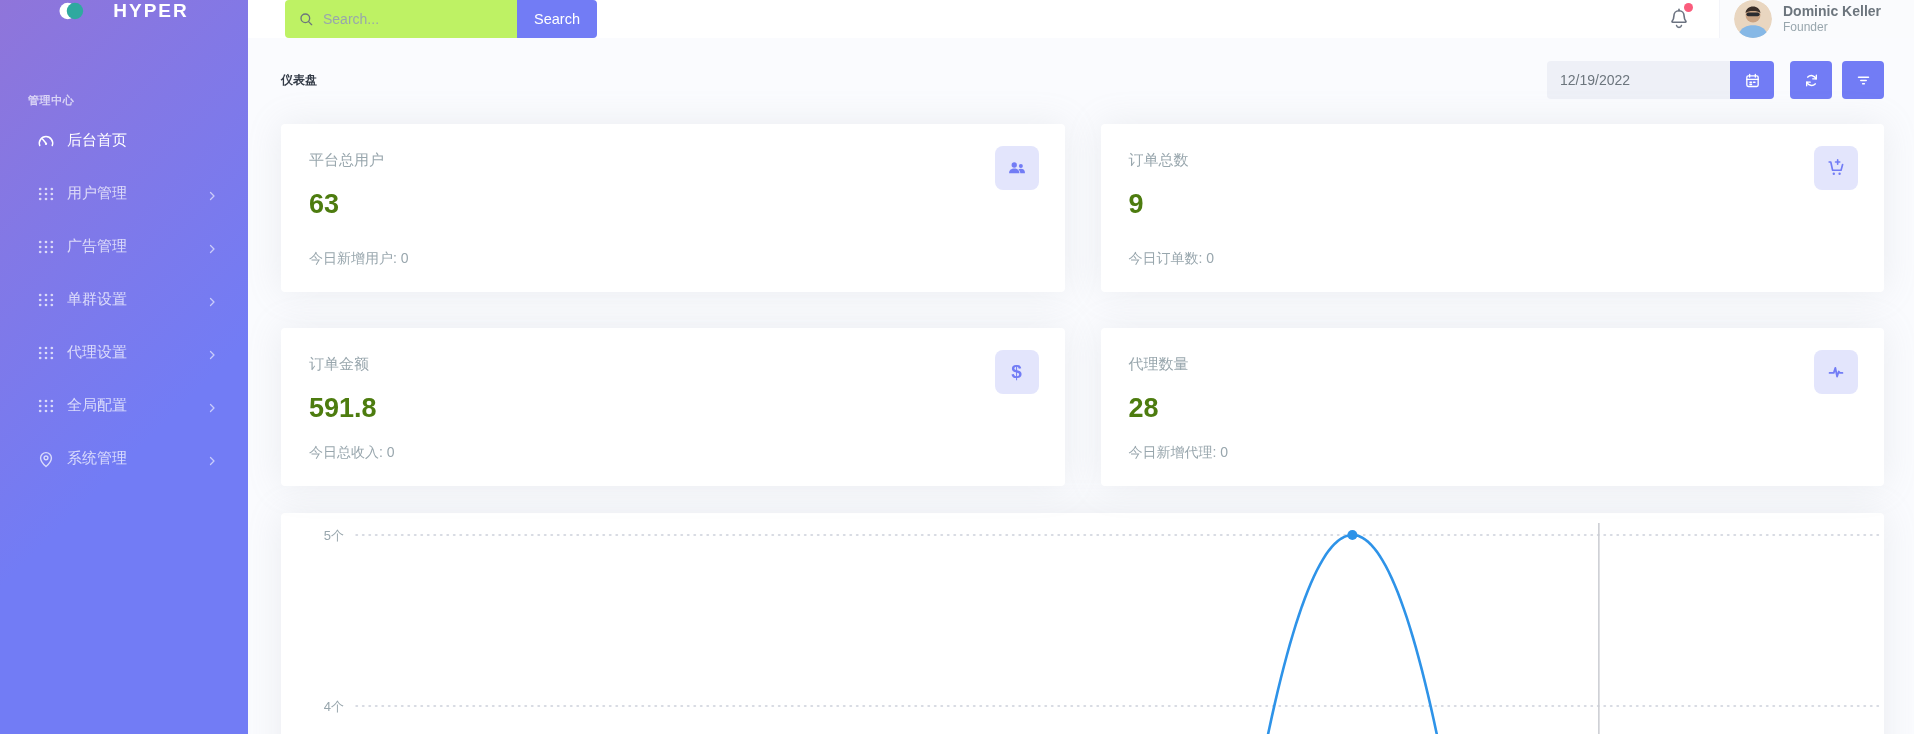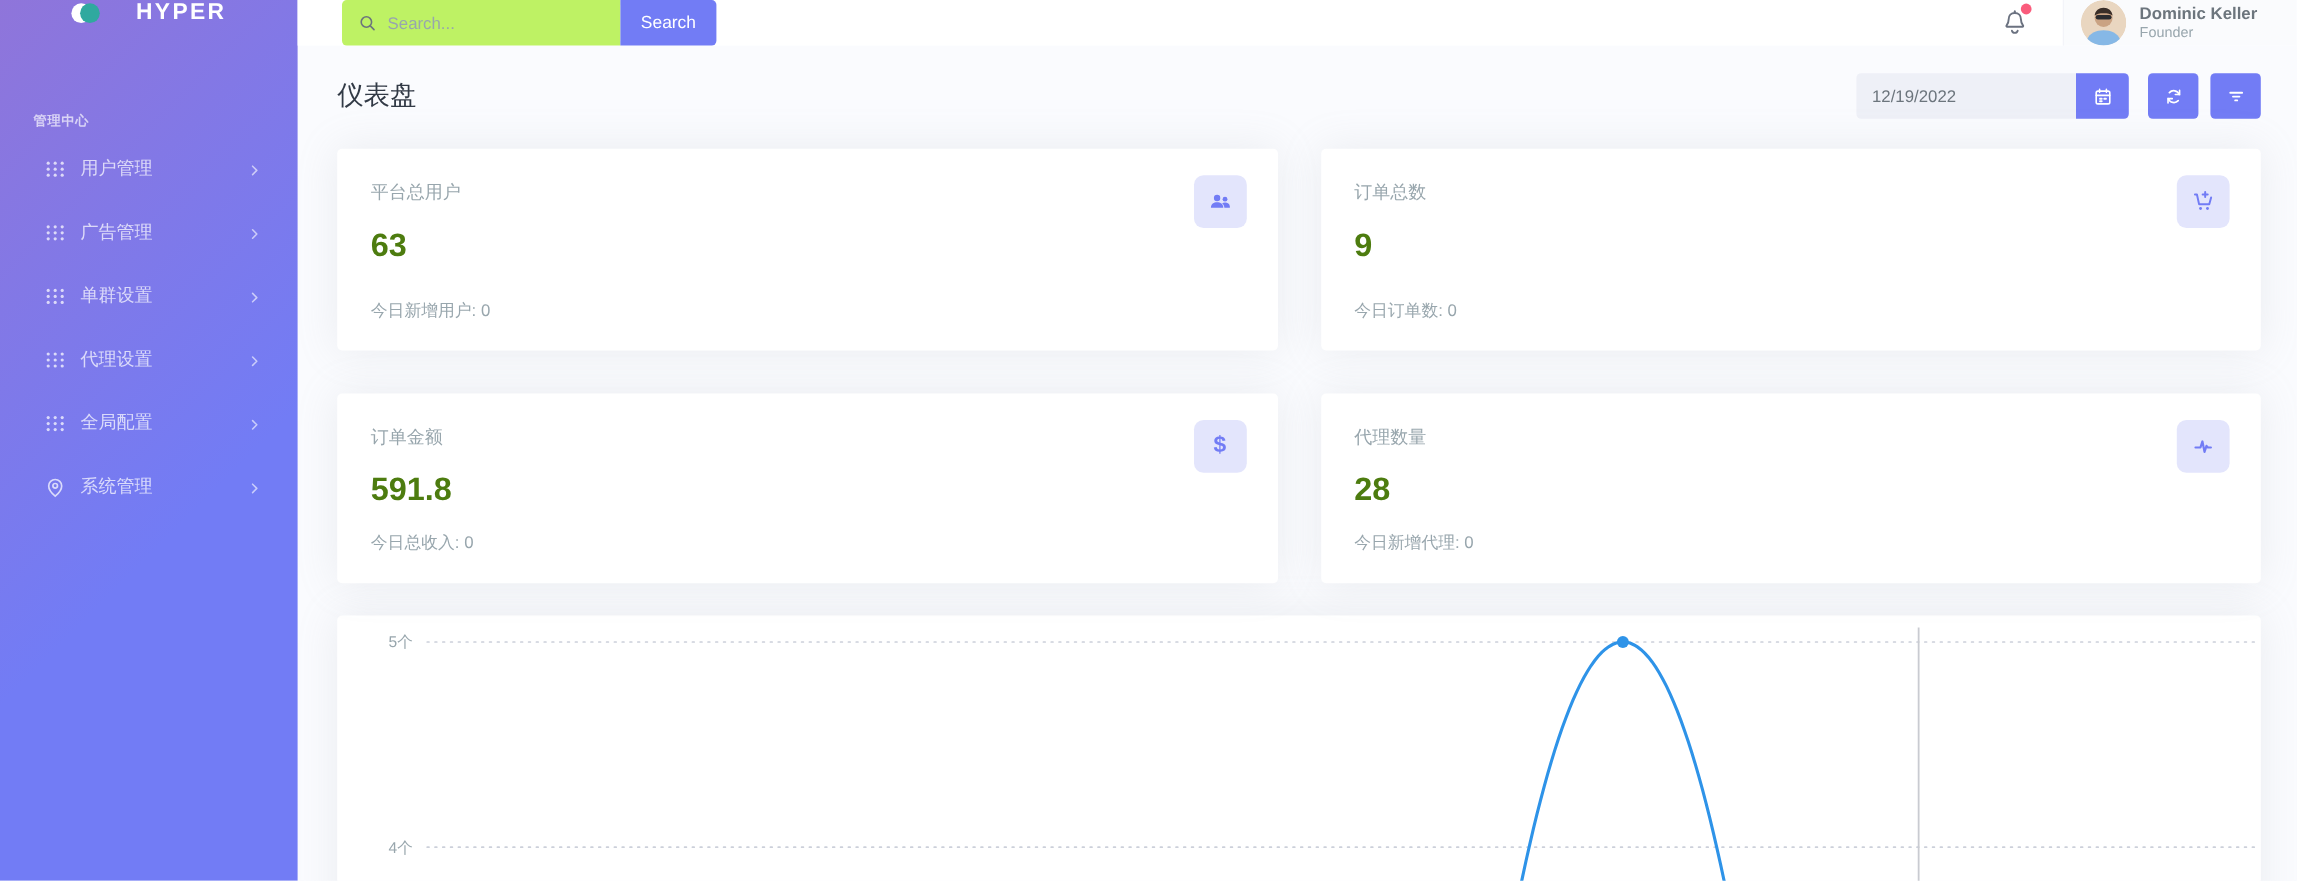--- a/index.html
+++ b/index.html
@@ -38,21 +38,21 @@
   .profile { width:195px; height:100%; background:#fafbfd; border-left:1px solid #f3f4f9;
     display:flex; align-items:center; padding:0 14px; cursor:pointer; }
   .avatar { width:38px; height:38px; border-radius:50%; overflow:hidden; flex:none; }
   .p-meta { margin-left:11px; line-height:1.25; }
   .p-name { font-size:14px; color:#6c757d; font-weight:600; }
   .p-role { font-size:12px; color:#98a6ad; }
 
   
   .content { flex:1; padding:23px 30px 0 33px; }
   .title-row { display:flex; align-items:center; height:38px; }
-  .page-title { font-size:22px; font-weight:400; color:#323a46; }
+  .page-title { font-size:12px; font-weight:700; color:#323a46; }
   .date-tools { margin-left:auto; display:flex; align-items:center; height:38px; }
   .date-input { width:183px; height:38px; border:0; outline:0; background:#eef0f7;
     border-radius:4px 0 0 4px; padding:0 13px; font-size:14px; color:#6c757d; font-family:inherit; }
   .sq-btn { width:42px; height:38px; background:#727cf5; border:0; border-radius:4px;
     display:flex; align-items:center; justify-content:center; cursor:pointer; }
   .sq-btn.attached { border-radius:0 4px 4px 0; width:44px; }
   .gap16 { width:16px; } .gap10 { width:10px; }
 
   .cards-grid { margin-top:25px; display:grid; grid-template-columns:1fr 1fr;
     grid-template-rows:168px 158px; column-gap:27px; row-gap:18px;gap:36px; }
@@ -80,20 +80,30 @@
           <circle cx="9" cy="11" r="8.5" fill="#ffffff"></circle>
           <circle cx="16.5" cy="11" r="8.5" fill="#2fa99f"></circle>
         </svg>
     </span>
     <span class="logo-text">HYPER</span>
   </div>
 
   <div class="side-section">管理中心</div>
 
   <nav>
+    <div class="side-item active">
+      <span class="mi">
+        <svg viewBox="0 0 24 24" fill="none" stroke="currentColor" stroke-width="1.8" stroke-linecap="round">
+            <path d="M4.5 17.5a8 8 0 1 1 15 0"></path>
+            <path d="M12 14.8 7.8 9.6"></path>
+            <circle cx="12" cy="15.4" r="1.4" fill="currentColor" stroke="none"></circle>
+          </svg>
+      </span>
+      <span>后台首页</span>
+    </div>
 
     <div class="side-item">
       <span class="mi">
         <svg viewBox="0 0 24 24" fill="currentColor">
             <circle cx="5" cy="6" r="1.6"></circle>
             <circle cx="12" cy="6" r="1.6"></circle>
             <circle cx="19" cy="6" r="1.6"></circle>
             <circle cx="5" cy="12" r="1.6"></circle>
             <circle cx="12" cy="12" r="1.6"></circle>
             <circle cx="19" cy="12" r="1.6"></circle>

